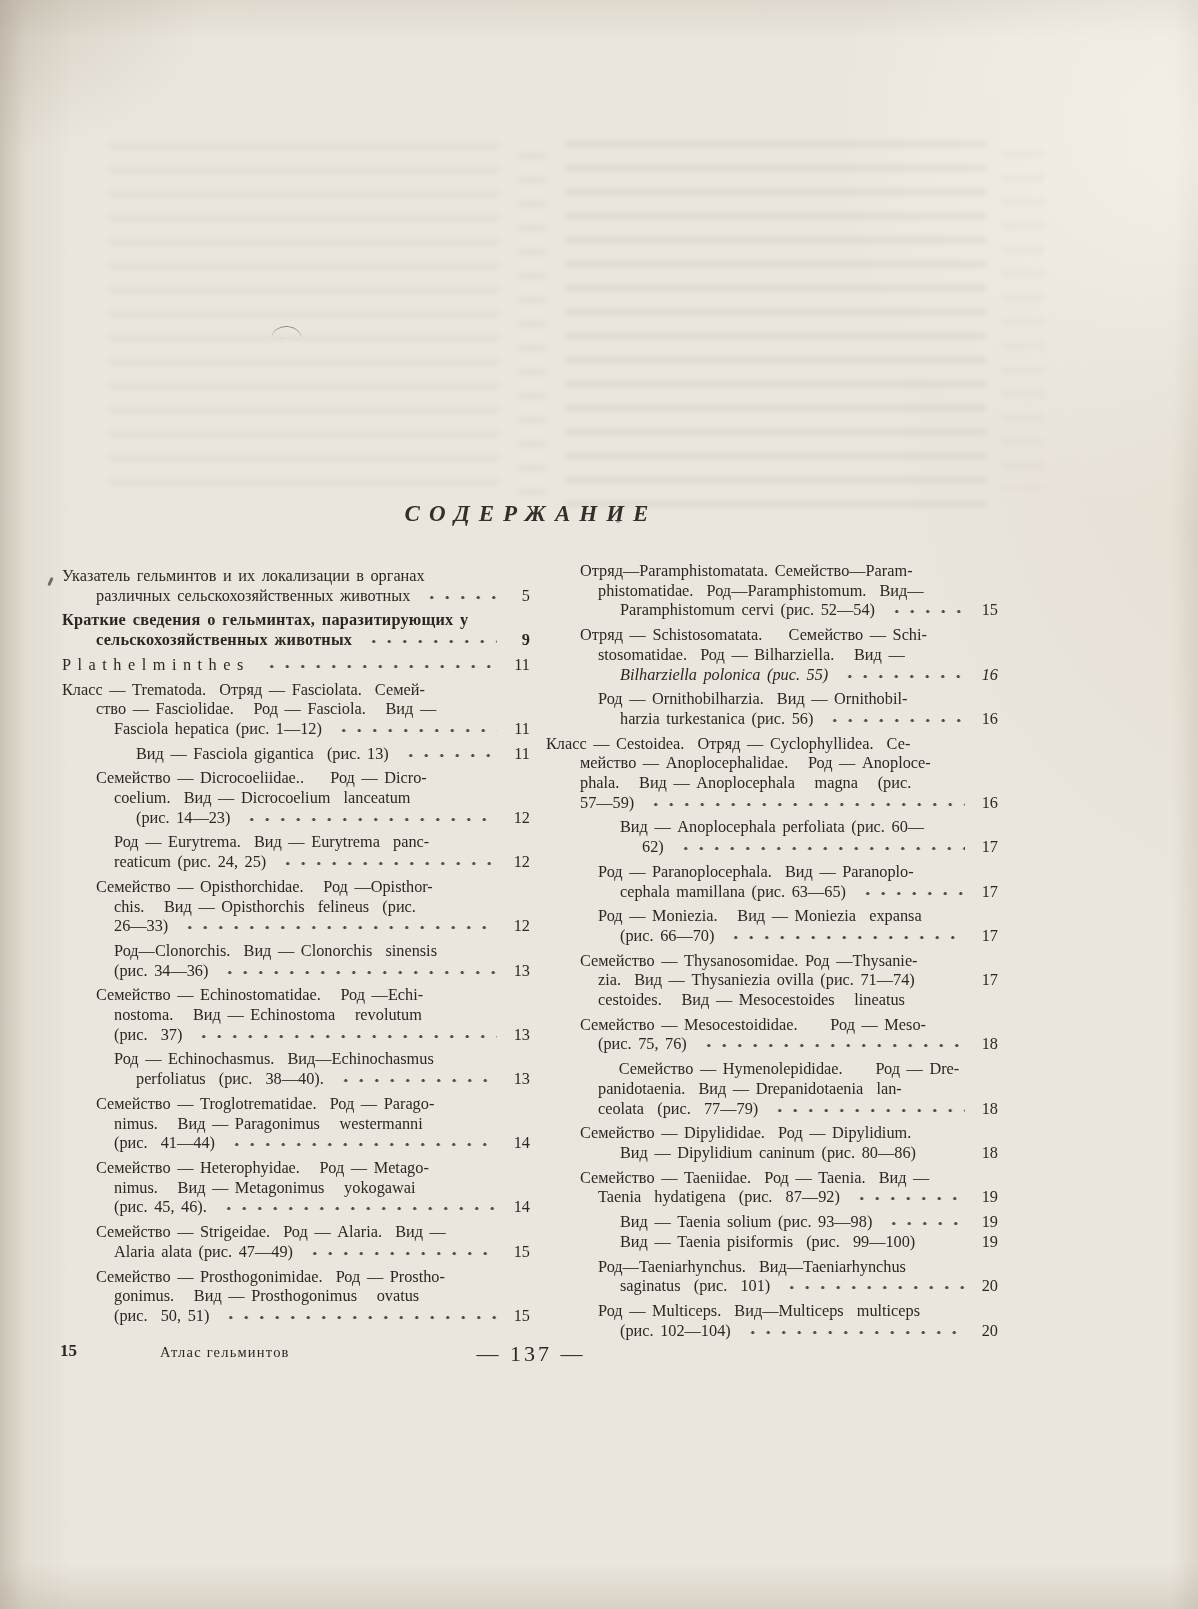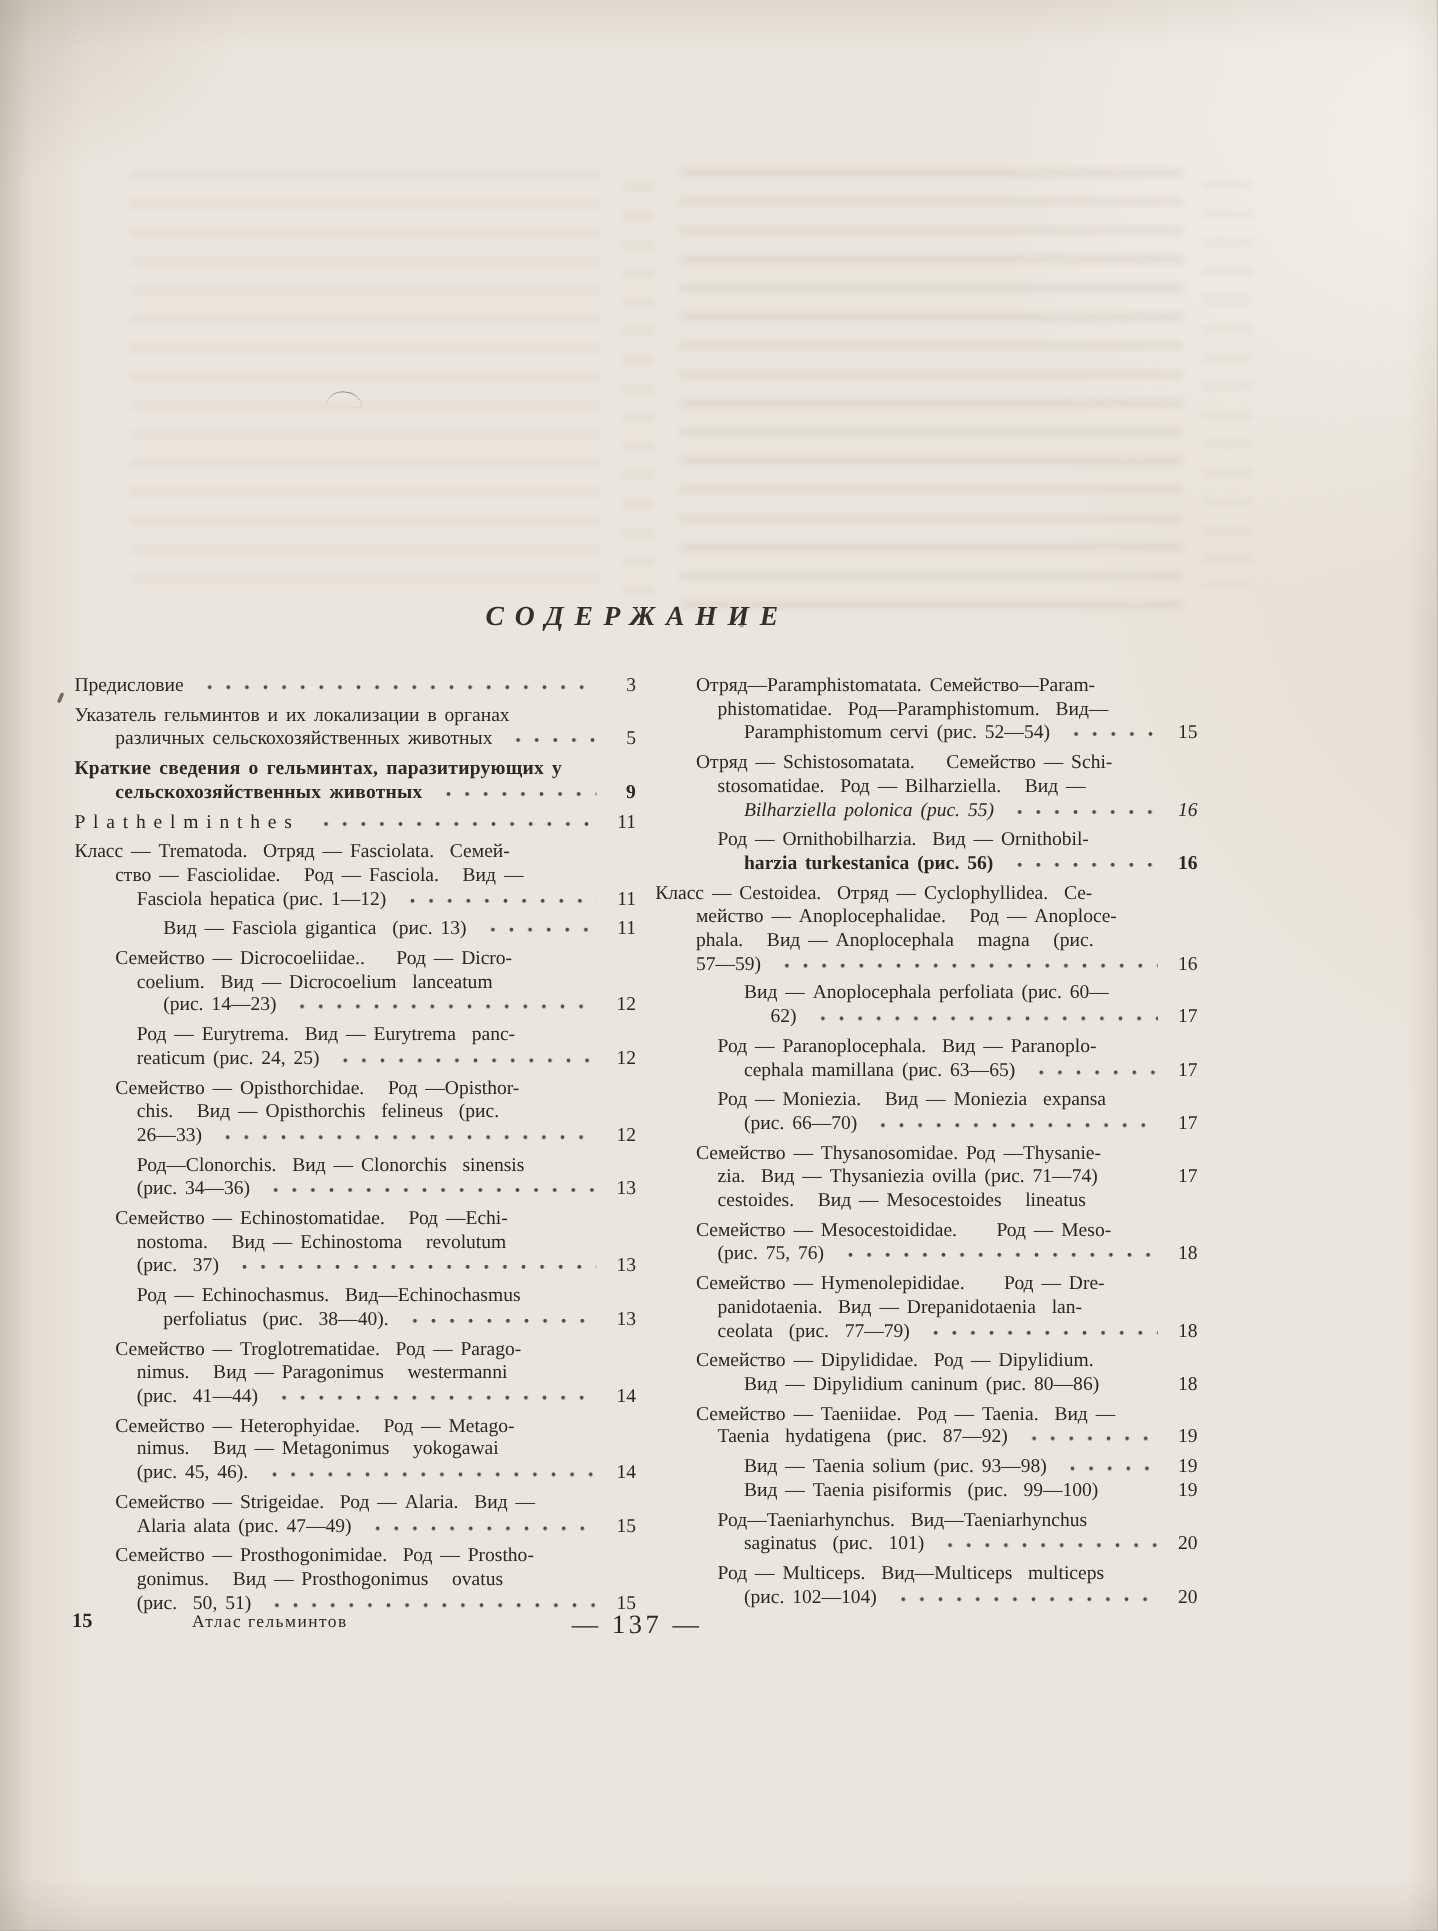--- a/index.html
+++ b/index.html
@@ -83,25 +83,20 @@
   <div class="bleed bleed-right"></div>
   <div class="bleed bleed-mid"></div>
   <div class="bleed bleed-margin"></div>
   <div class="pen-mark"></div>
   <div class="ink-speck speck-1"></div>
   <div class="ink-speck speck-2"></div>
 
   <div class="title">СОДЕРЖАНИЕ</div>
 
   <div class="col col-left">
-      <div class="toc-line" style="padding-left: 0px;">
-        <span class="line-text">Предисловие</span>
-        <span class="leader dotted"></span>
-        <span class="pnum">3</span>
-      </div>
       <div class="toc-line gap" style="padding-left: 0px;">
         <span class="line-text">Указатель гельминтов и их локализации в органах</span>
       </div>
       <div class="toc-line" style="padding-left: 34px;">
         <span class="line-text">различных сельскохозяйственных животных</span>
         <span class="leader dotted"></span>
         <span class="pnum">5</span>
       </div>
       <div class="toc-line gap bold" style="padding-left: 0px;">
         <span class="line-text">Краткие сведения о гельминтах, паразитирующих у</span>
@@ -250,21 +245,21 @@
         <span class="line-text">stosomatidae.  Род — Bilharziella.   Вид —</span>
       </div>
       <div class="toc-line" style="padding-left: 74px; font-style: italic;">
         <span class="line-text">Bilharziella polonica (рис. 55)</span>
         <span class="leader dotted"></span>
         <span class="pnum">16</span>
       </div>
       <div class="toc-line gap" style="padding-left: 52px;">
         <span class="line-text">Род — Ornithobilharzia.  Вид — Ornithobil-</span>
       </div>
-      <div class="toc-line" style="padding-left: 74px; font-weight: bold;">
+      <div class="toc-line" style="padding-left: 74px;">
         <span class="line-text">harzia turkestanica (рис. 56)</span>
         <span class="leader dotted"></span>
         <span class="pnum">16</span>
       </div>
       <div class="toc-line gap" style="padding-left: 0px;">
         <span class="line-text">Класс — Cestoidea.  Отряд — Cyclophyllidea.  Се-</span>
       </div>
       <div class="toc-line" style="padding-left: 34px;">
         <span class="line-text">мейство — Anoplocephalidae.   Род — Anoploce-</span>
       </div>
@@ -312,21 +307,21 @@
         <span class="line-text">cestoides.   Вид — Mesocestoides   lineatus</span>
       </div>
       <div class="toc-line gap" style="padding-left: 34px;">
         <span class="line-text">Семейство — Mesocestoididae.     Род — Meso-</span>
       </div>
       <div class="toc-line" style="padding-left: 52px; justify-content: flex-end;">
         <span class="line-text">(рис. 75, 76)</span>
         <span class="leader dotted"></span>
         <span class="pnum">18</span>
       </div>
-      <div class="toc-line gap" style="padding-left: 34px;">
+      <div class="toc-line gap" style="padding-left: 34px; justify-content: center;">
         <span class="line-text">Семейство — Hymenolepididae.     Род — Dre-</span>
       </div>
       <div class="toc-line" style="padding-left: 52px;">
         <span class="line-text">panidotaenia.  Вид — Drepanidotaenia  lan-</span>
       </div>
       <div class="toc-line" style="padding-left: 52px;">
         <span class="line-text">ceolata  (рис.  77—79)</span>
         <span class="leader dotted"></span>
         <span class="pnum">18</span>
       </div>

